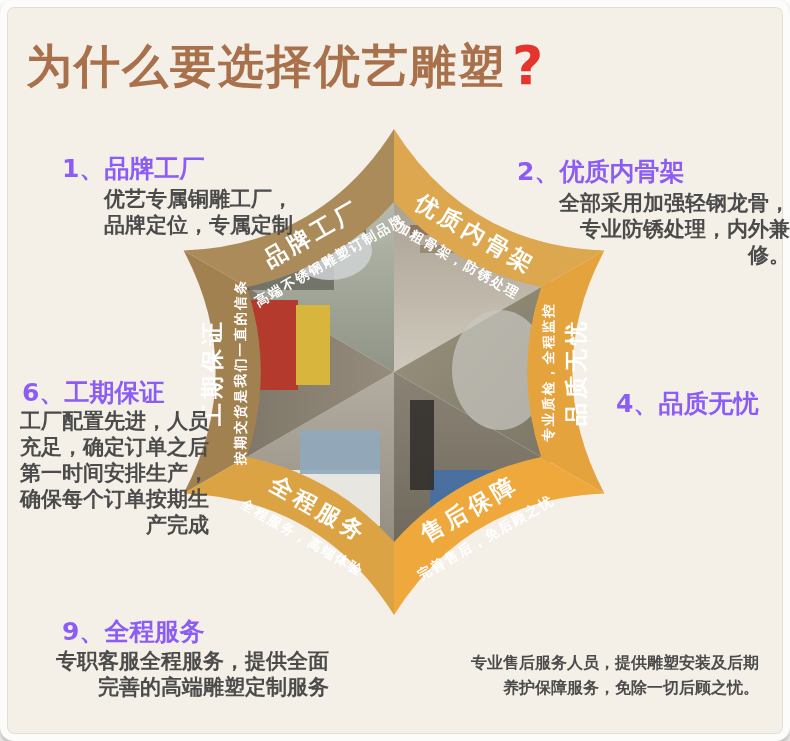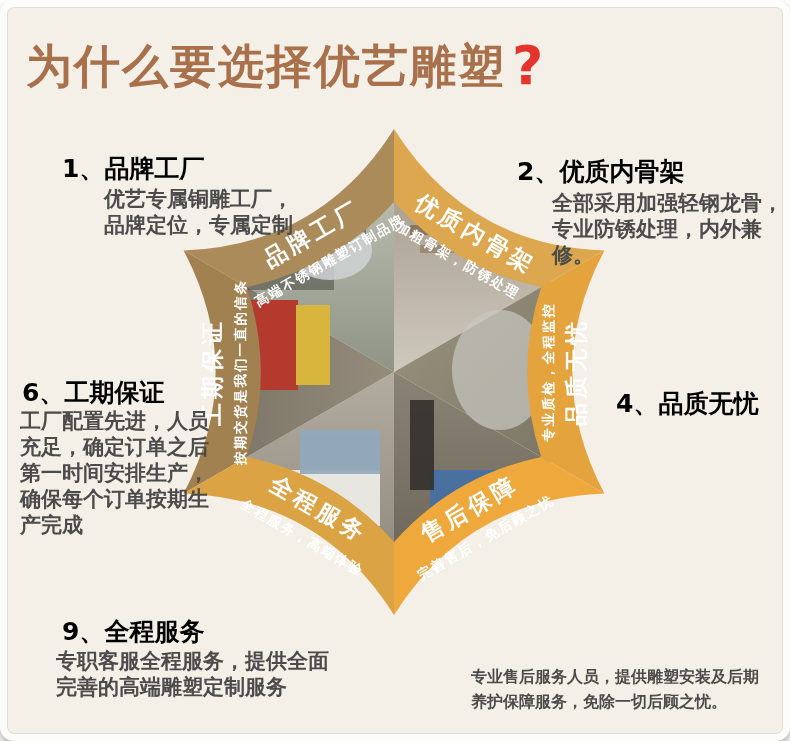--- a/index.html
+++ b/index.html
@@ -1,27 +1,27 @@
 <!DOCTYPE html>
 <html><head>
 <meta charset="utf-8">
 <style>
   html,body{margin:0;padding:0;background:#ffffff;}
   .stage{position:relative;width:790px;height:741px;overflow:hidden;
-         font-family:"DejaVu Sans","Liberation Sans",sans-serif;}
+         font-family:"DejaVu Sans","Liberation Sans",sans-serif;text-align:right;}
   .card{position:absolute;inset:0;background:#f4efe7;border:7px solid #fcfcfa;
         border-radius:14px;box-sizing:border-box;
         box-shadow:0 5px 8px rgba(110,104,94,.55), inset 0 0 0 1px #e3ded5;}
   .content{position:absolute;inset:0;}
   .title{position:absolute;left:26px;top:34px;font-size:46px;font-weight:900;
          color:#a8714b;letter-spacing:2px;white-space:nowrap;}
   .qmark{font-size:54px;font-weight:800;color:#e5342b;margin-left:6px;
          vertical-align:-2px;}
   .blk{position:absolute;}
-  .blk h3{margin:0;font-size:25px;font-weight:800;color:#000000;white-space:nowrap;}
+  .blk h3{margin:0;font-size:25px;font-weight:800;color:#8b5cf6;white-space:nowrap;}
   .desc{position:absolute;font-size:21px;font-weight:600;color:#4b4b4b;
         line-height:26px;white-space:pre-line;}
   .desc.small{font-size:16px;line-height:25px;}
   svg{position:absolute;left:0;top:0;}
   svg text{font-family:"DejaVu Sans","Liberation Sans",sans-serif;}
   .petal-label{fill:#ffffff;font-size:23px;font-weight:800;letter-spacing:4px;}
   .petal-sub{fill:#ffffff;font-size:13.5px;font-weight:600;letter-spacing:2px;}
 </style>
 </head>
 <body>
@@ -135,17 +135,17 @@
     <div class="blk" style="left:616px;top:387px;">
       <h3>4、品质无忧</h3>
     </div>
 
     <div class="blk" style="left:62px;top:615px;">
       <h3>9、全程服务</h3>
     </div>
     <div class="desc" style="left:56px;top:648px;">专职客服全程服务，提供全面
 完善的高端雕塑定制服务</div>
 
-    <div class="desc small" style="left:471px;top:664px;">专业售后服务人员，提供雕塑安装及后期
+    <div class="desc small" style="left:471px;top:650px;">专业售后服务人员，提供雕塑安装及后期
 养护保障服务，免除一切后顾之忧。</div>
 
   </div>
 </div>
 
 </body></html>

